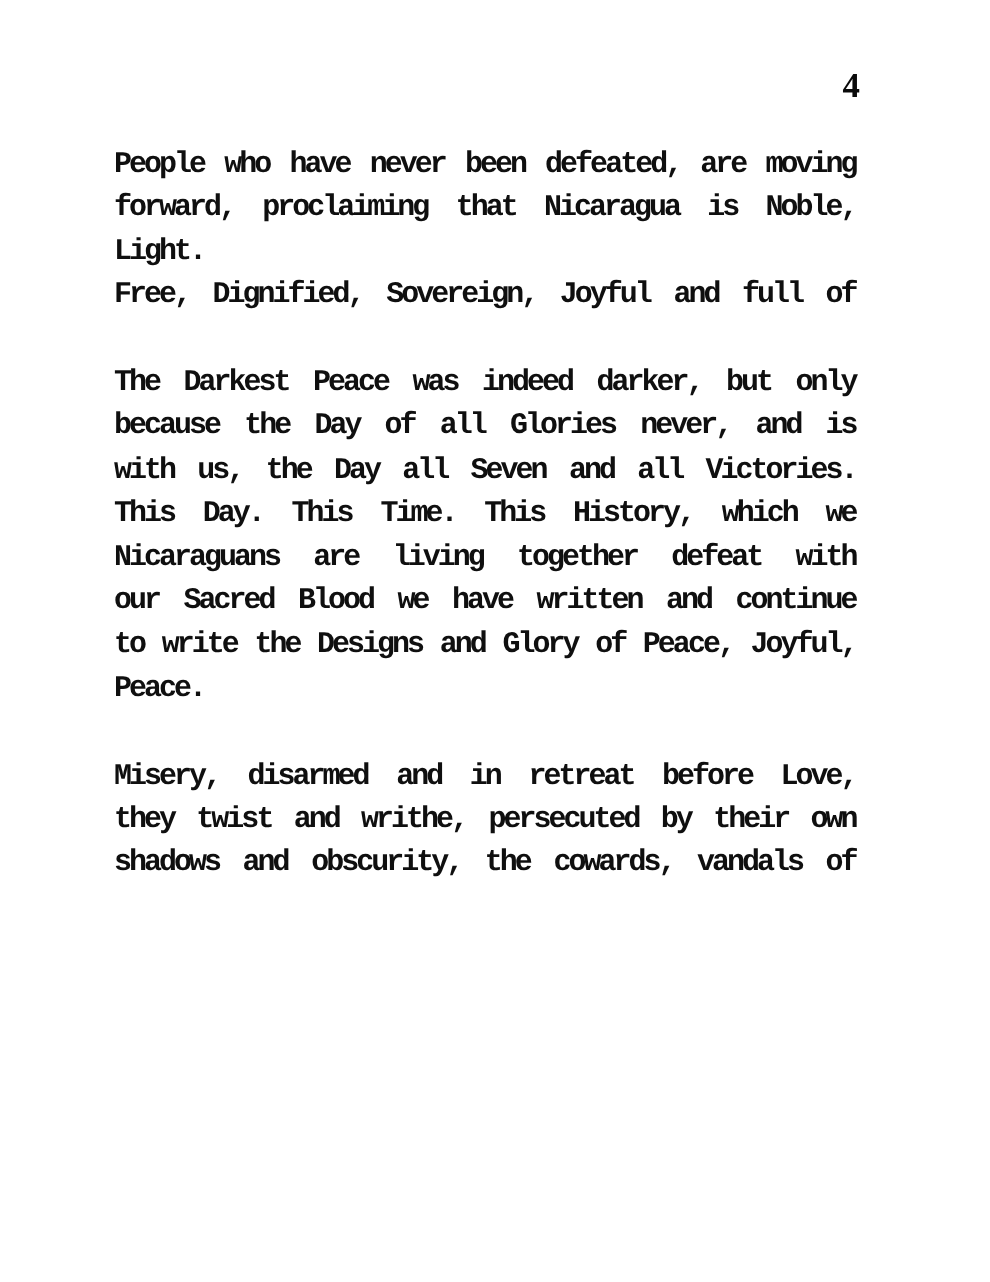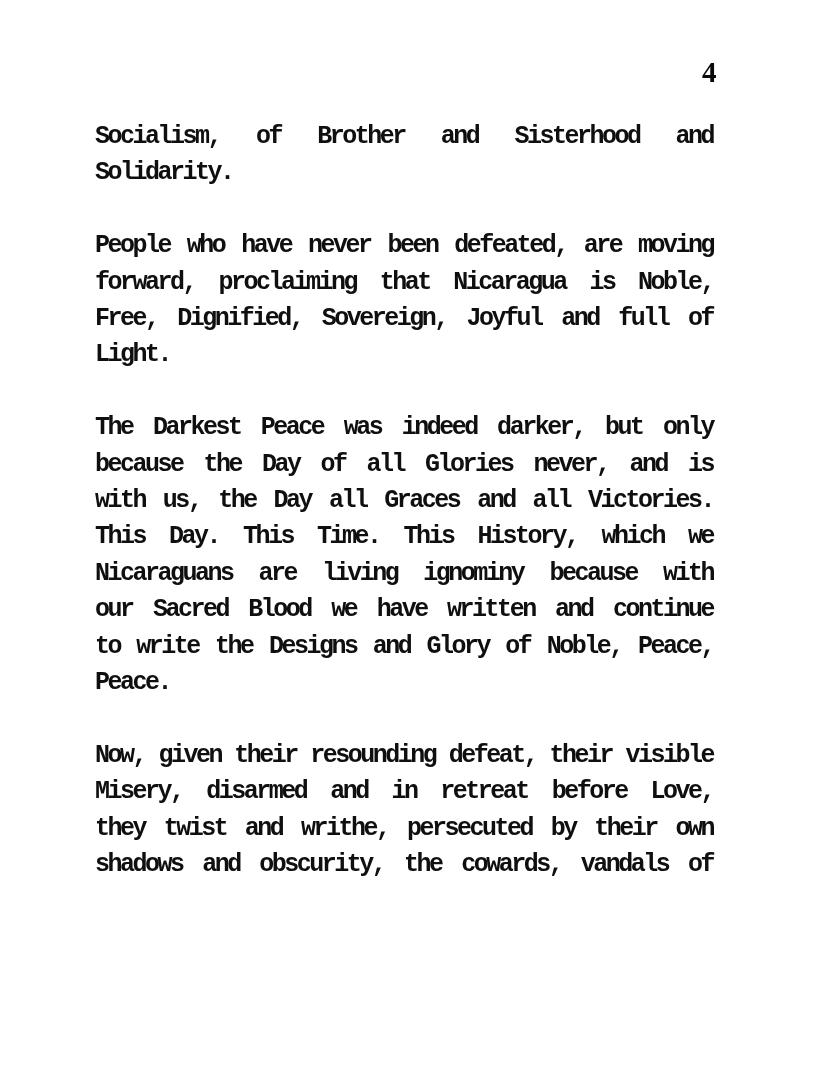--- a/index.html
+++ b/index.html
@@ -49,39 +49,34 @@
     text-align-last: left;
   }
 </style>
 </head>
 <body>
 
 <div class="page">
   <div class="page-number">4</div>
   <div class="body-text">
       <div class="para">
-        <div class="line">Socialism, of Brother and Sisterhood and</div>
-        <div class="line left">Solidarity.</div>
-      </div>
-      <div class="para">
         <div class="line">People who have never been defeated, are moving</div>
         <div class="line">forward, proclaiming that Nicaragua is Noble,</div>
+        <div class="line left">Light.</div>
         <div class="line">Free, Dignified, Sovereign, Joyful and full of</div>
-        <div class="line left">Light.</div>
       </div>
       <div class="para">
         <div class="line">The Darkest Peace was indeed darker, but only</div>
         <div class="line">because the Day of all Glories never, and is</div>
-        <div class="line">with us, the Day all Graces and all Victories.</div>
+        <div class="line">with us, the Day all Seven and all Victories.</div>
         <div class="line">This Day. This Time. This History, which we</div>
-        <div class="line">Nicaraguans are living ignominy because with</div>
+        <div class="line">Nicaraguans are living together defeat with</div>
         <div class="line">our Sacred Blood we have written and continue</div>
-        <div class="line">to write the Designs and Glory of Noble, Peace,</div>
+        <div class="line">to write the Designs and Glory of Peace, Joyful,</div>
         <div class="line left">Peace.</div>
       </div>
       <div class="para">
-        <div class="line">Now, given their resounding defeat, their visible</div>
         <div class="line">Misery, disarmed and in retreat before Love,</div>
         <div class="line">they twist and writhe, persecuted by their own</div>
         <div class="line">shadows and obscurity, the cowards, vandals of</div>
       </div>
     </div>
 </div>
 
 </body></html>

